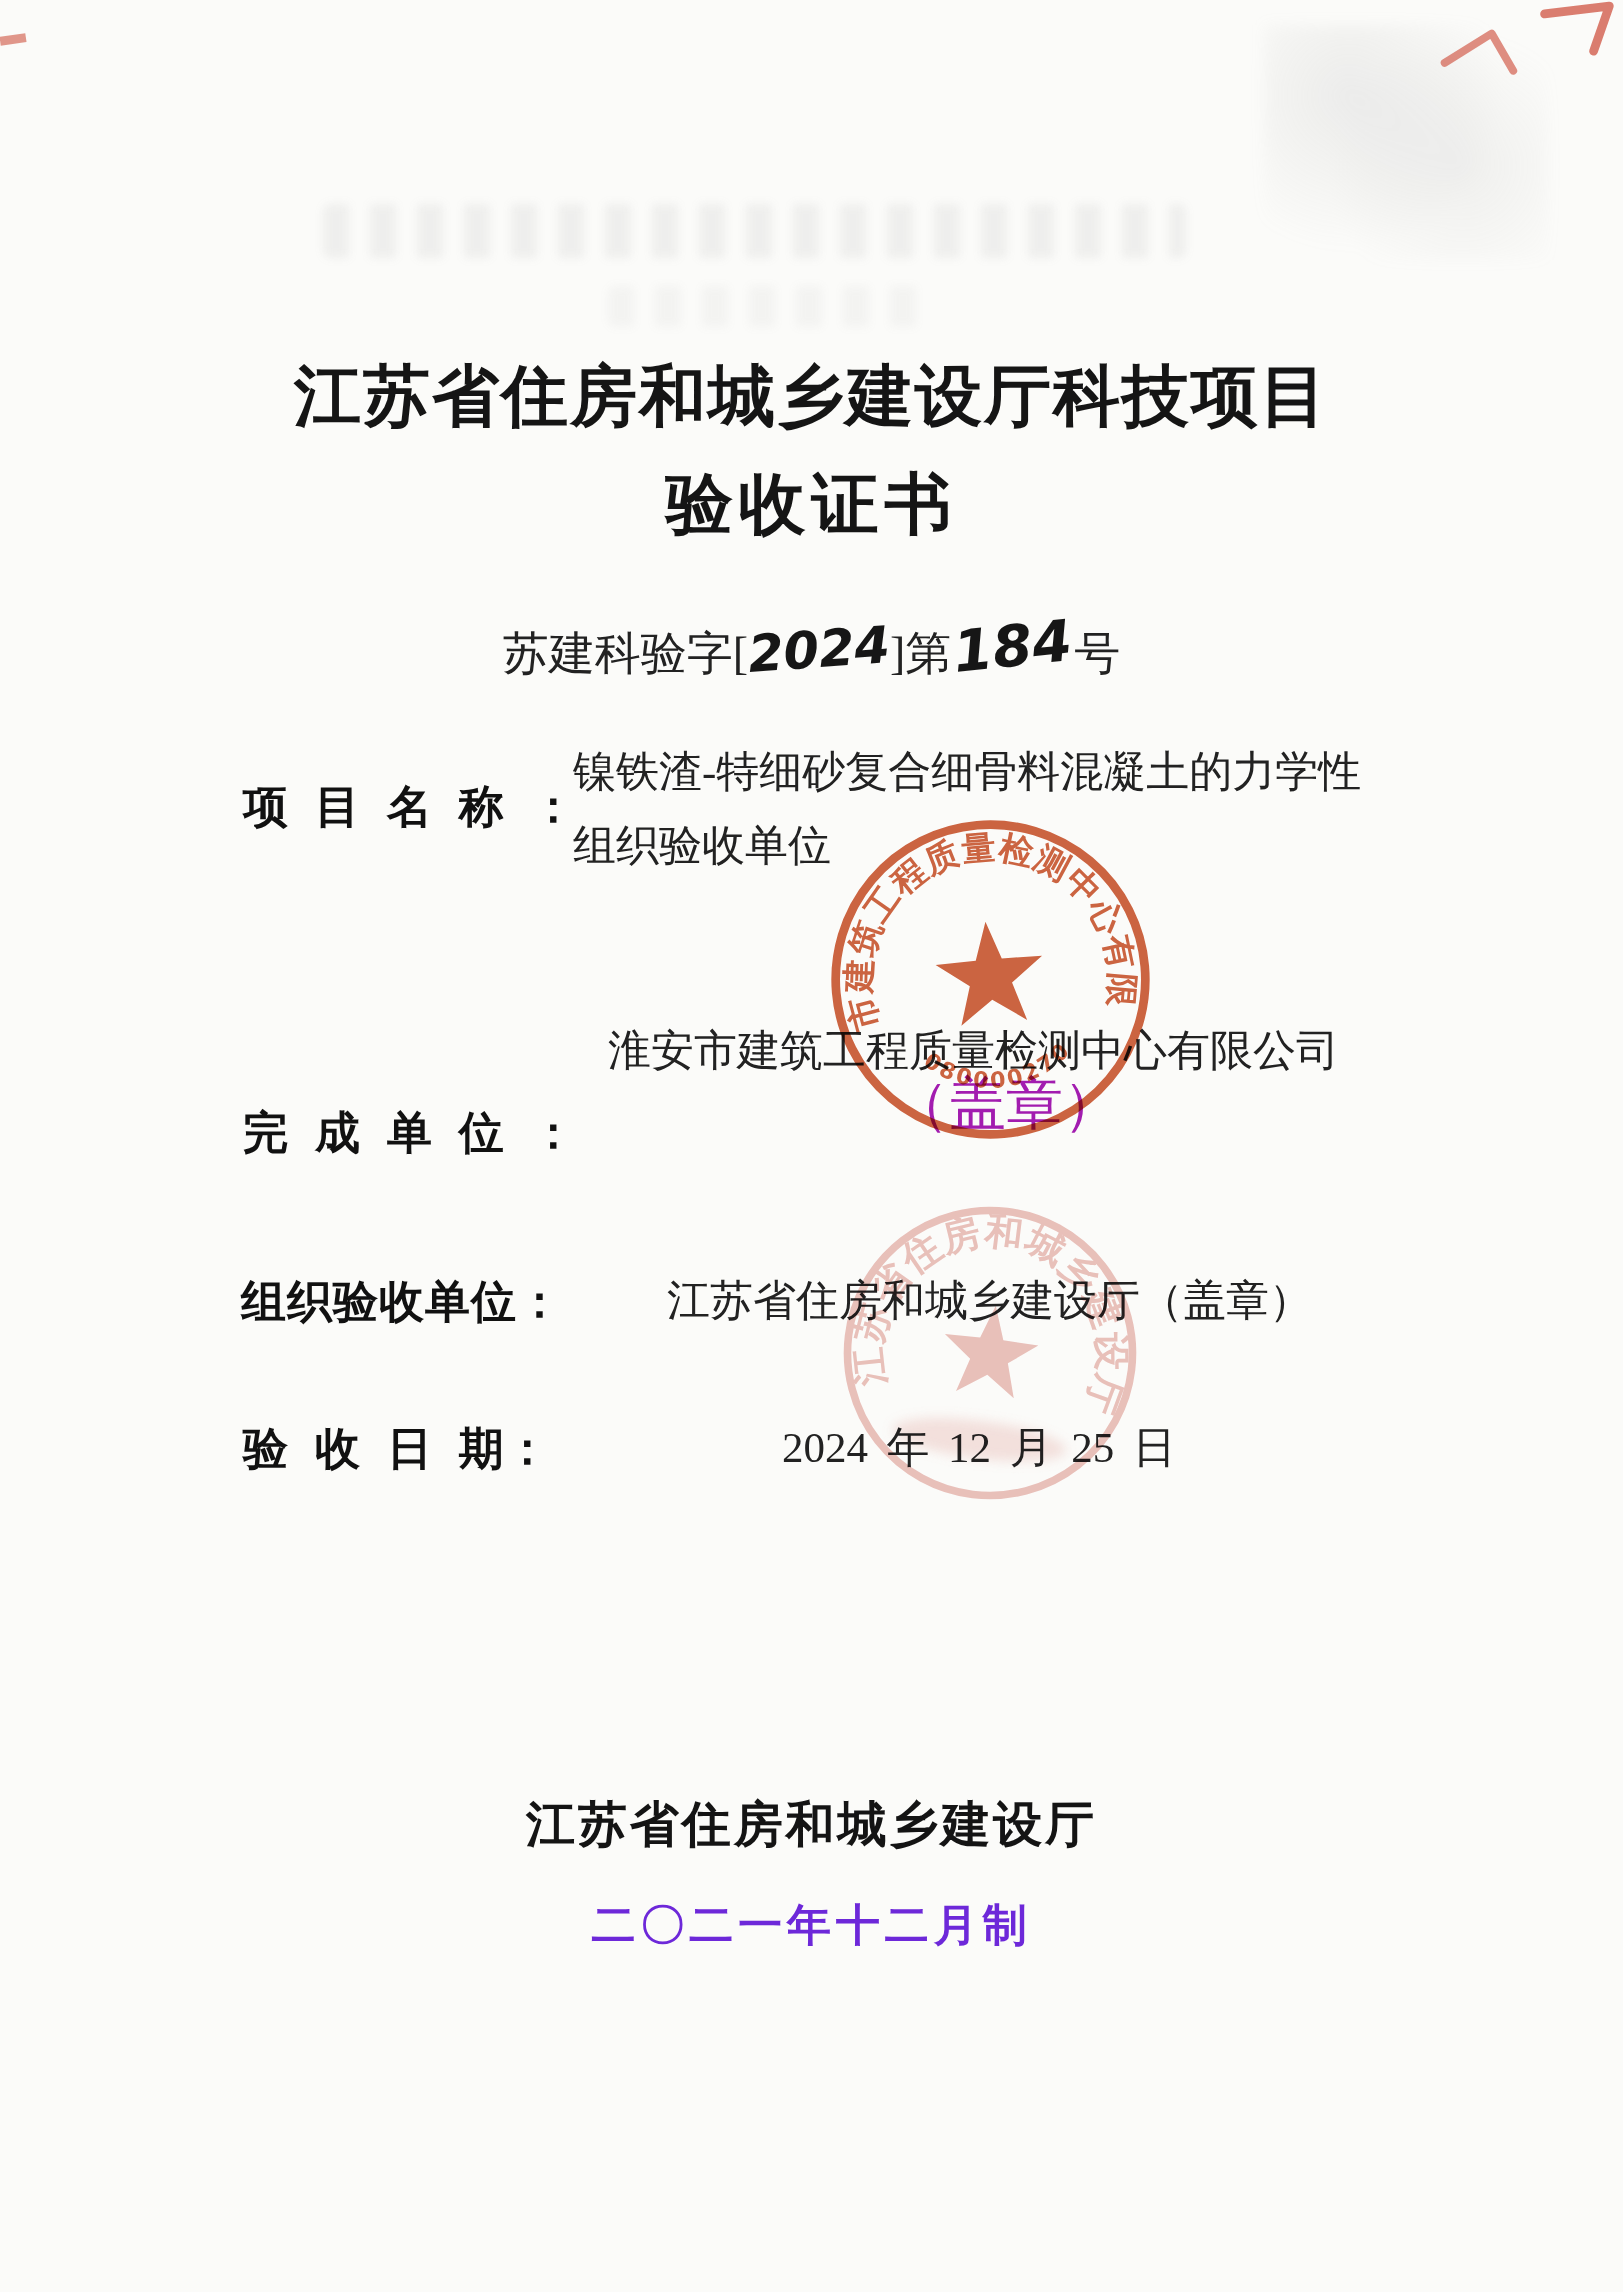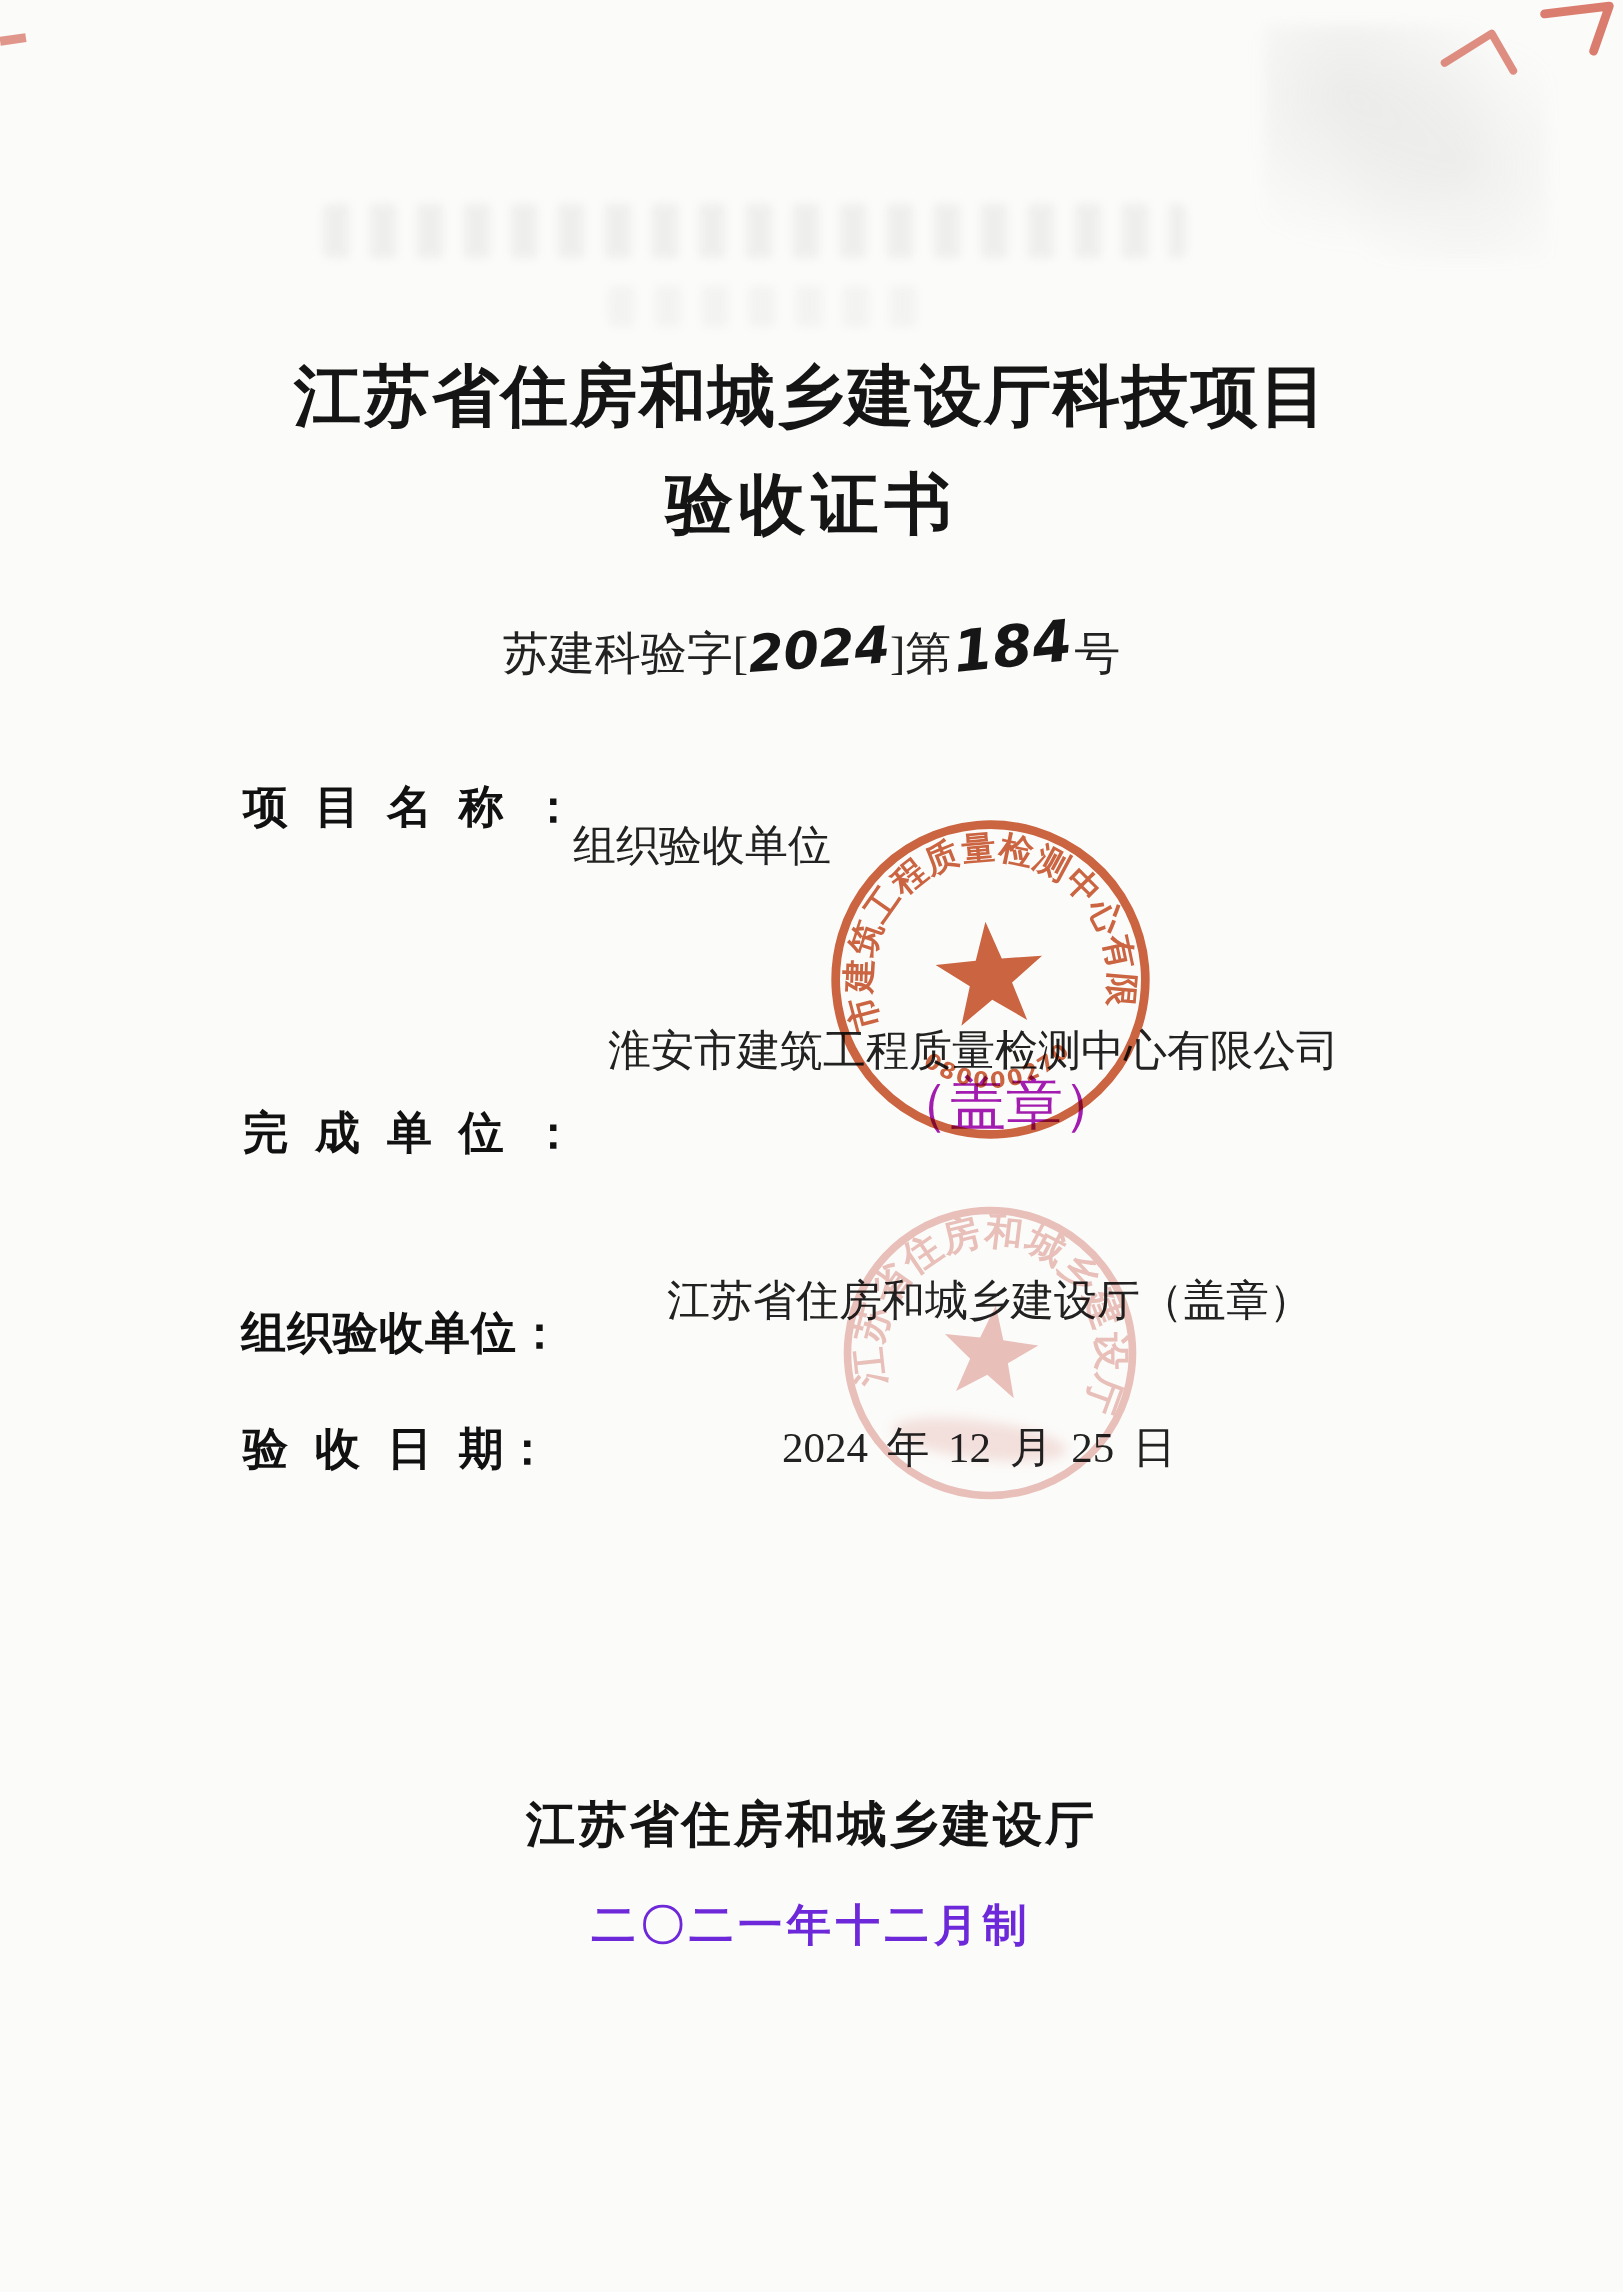--- a/index.html
+++ b/index.html
@@ -73,27 +73,28 @@
   </svg>
 
   <div class="abs centered title" style="top:351px;">江苏省住房和城乡建设厅科技项目</div>
   <div class="abs centered title" style="top:459px;letter-spacing:5.9px;">验收证书</div>
 
   <div class="abs centered docnum" style="top:616px;">
     <span>苏建科验字[</span><span class="hand hand-year">2024</span><span>]第</span><span class="hand hand-serial">184</span><span>号</span>
   </div>
 
   <div class="abs label label-spaced" style="left:243px;top:777px;text-align:center;">项 目 名 称 ：</div>
+  <div class="abs value" style="left:573px;top:743px;">镍铁渣-特细砂复合细骨料混凝土的力学性</div>
   <div class="abs value" style="left:573px;top:817px;">组织验收单位</div>
 
   <div class="abs label label-spaced" style="left:243px;top:1055px;margin-top:48px;">完 成 单 位 ：</div>
   <div class="abs value" style="left:608px;top:1022px;">淮安市建筑工程质量检测中心有限公司</div>
   <div class="abs seal-note" style="left:892px;top:1066px;">（盖章）</div>
 
-  <div class="abs label" style="left:241px;top:1272px;margin-top:31px;">组织验收单位：</div>
+  <div class="abs label" style="left:241px;top:1272px;">组织验收单位：</div>
   <div class="abs value" style="left:647px;top:1272px;margin-left:20px;">江苏省住房和城乡建设厅（盖章）</div>
 
   <div class="abs label label-spaced" style="left:243px;top:1419px;">验 收 日 期：</div>
   <div class="abs value" style="left:782px;top:1419px;word-spacing:7.8px;">2024 年 12 月 25 日</div>
 
   <svg class="abs stamp" style="left:826px;top:815px;transform:rotate(-5deg);opacity:.88;" width="329" height="329" viewBox="0 0 340 340">
     <circle cx="170" cy="170" r="160" fill="none" stroke="#c94f27" stroke-width="9"></circle>
     <path id="sealArc1" d="M55.9,218.4 A124,124 0 1 1 284.1,218.4" fill="none"></path>
     <path id="sealArc1b" d="M93.6,251.9 A112,112 0 0 0 246.4,251.9" fill="none"></path>
     <text font-family="Liberation Serif, serif" font-size="35" font-weight="700" fill="#c94f27" letter-spacing="1">

